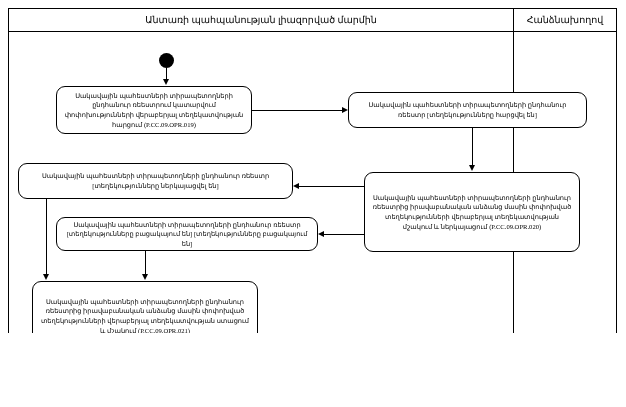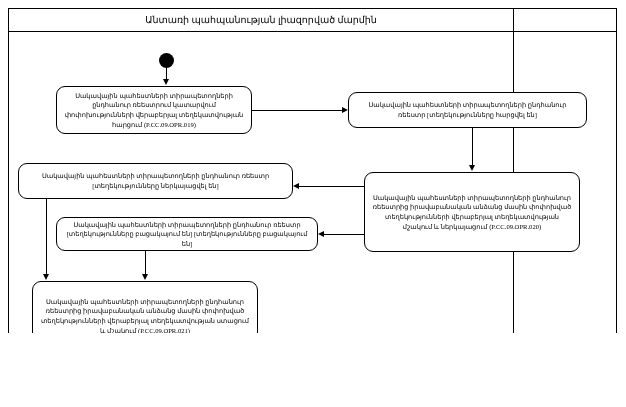--- a/index.html
+++ b/index.html
@@ -148,20 +148,21 @@
 </style>
 </head>
 <body>
 
 <div id="canvas">
 
   <div id="diagram-frame"></div>
 
   <div class="swimlane-header" id="lane-header-left">Անտառի պահպանության լիազորված մարմին</div>
 
+  <div class="swimlane-header" id="lane-header-right">Հանձնախողով</div>
 
   <div id="lane-divider-horizontal"></div>
   <div id="lane-divider-vertical"></div>
 
   <div class="start-node" id="start-node"></div>
 
   <div class="edge edge-v" style="left:166px; top:68px; height:12px;"></div>
   <div class="arrow arrow-down" style="left:163px; top:79px;"></div>
 
   <div class="node" id="node-a">

